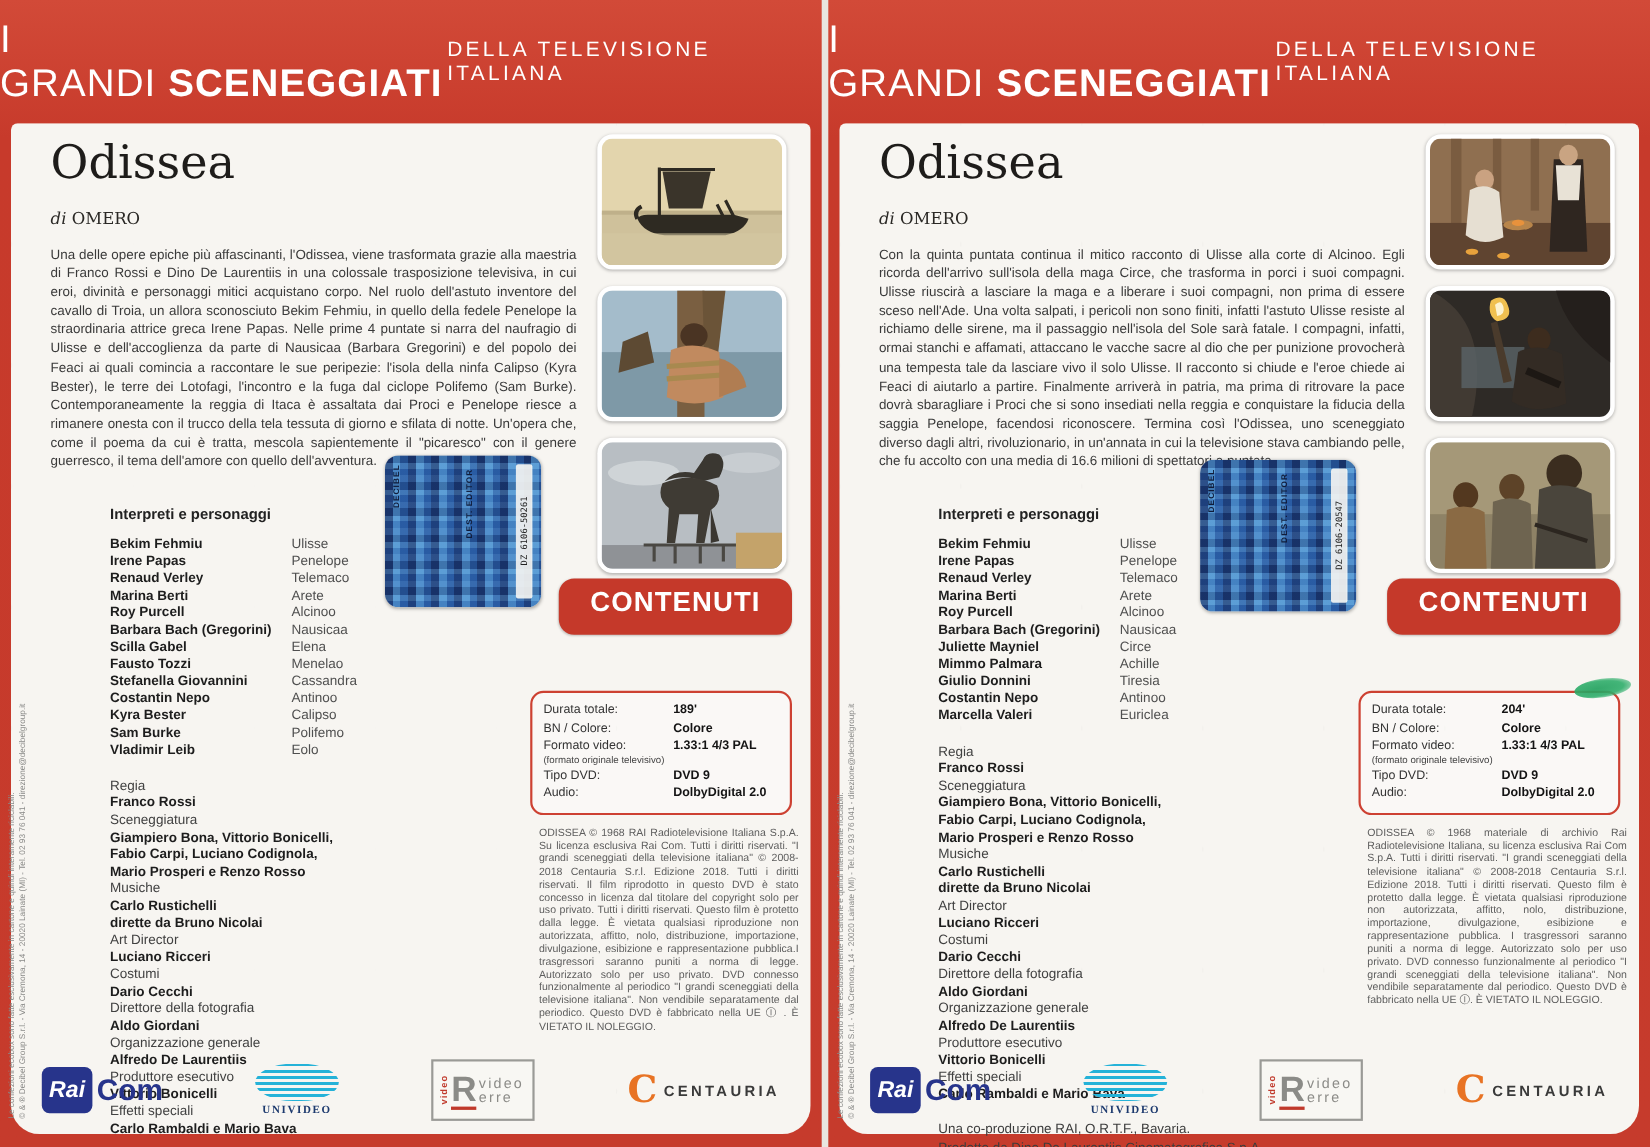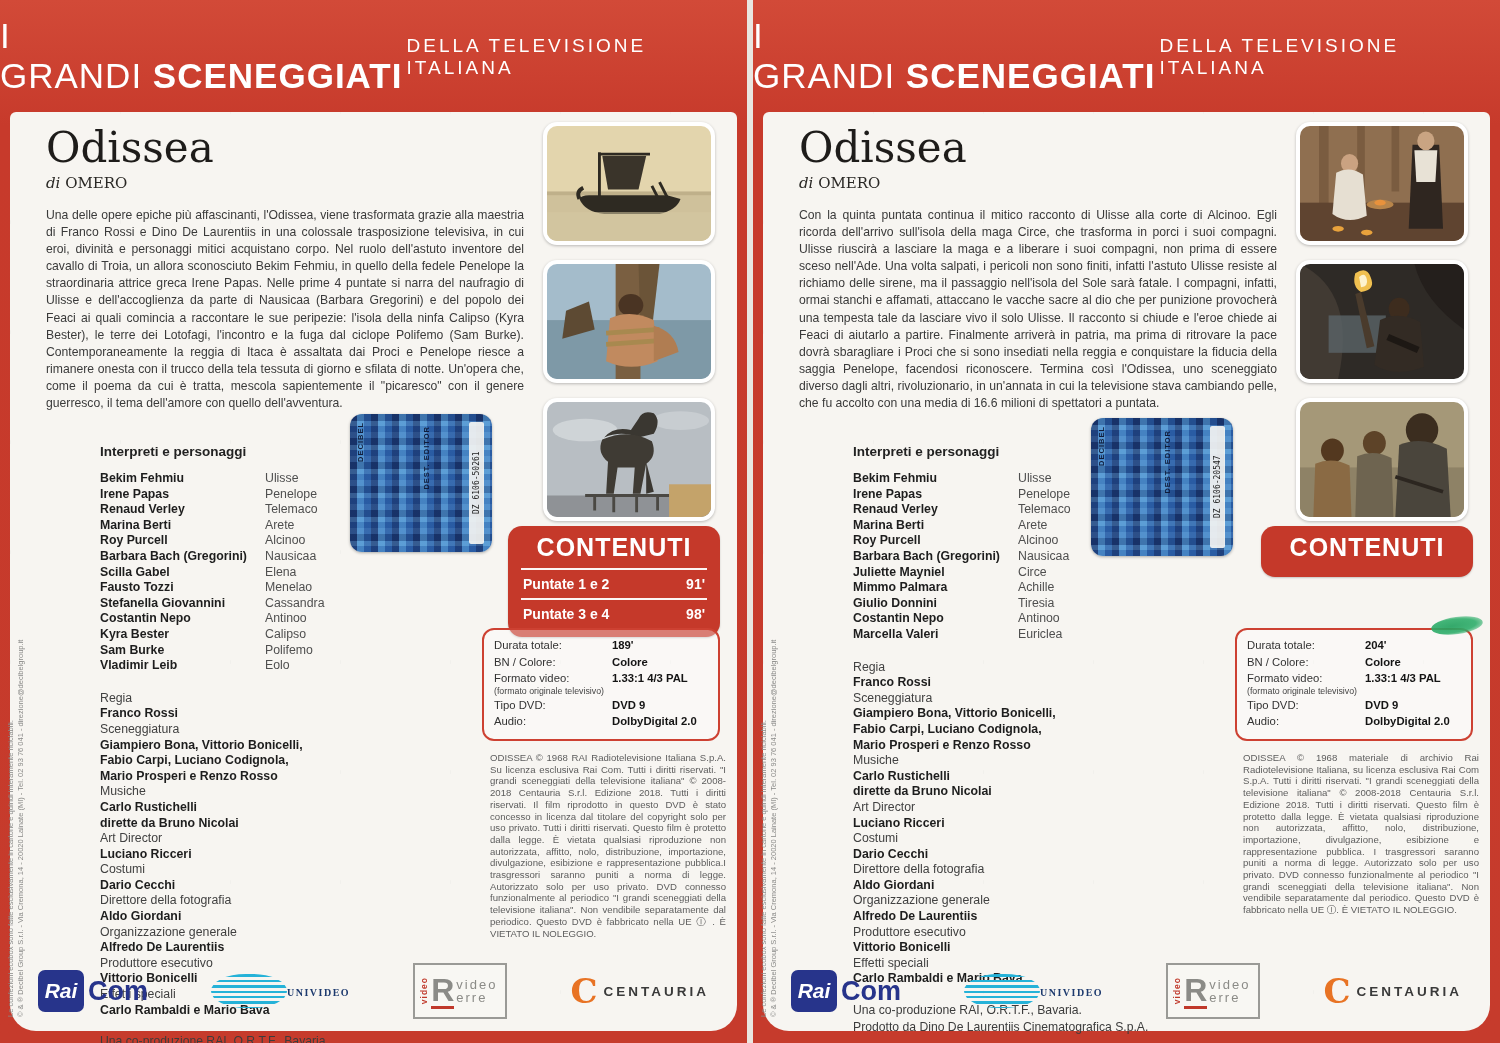--- a/index.html
+++ b/index.html
@@ -20,21 +20,21 @@
            background-image:
              linear-gradient(115deg, rgba(140,140,140,.05) 1px, transparent 1.5px),
              linear-gradient(62deg, rgba(140,140,140,.05) 1px, transparent 1.5px);
            background-size:110px 110px; }
   
   .spine { position:absolute; left:16px; bottom:14px; transform:rotate(-90deg); transform-origin:left bottom;
            width:560px; color:#8a8a88; font-size:7.5px; line-height:10px; white-space:nowrap; }
   
   .content { position:absolute; left:36px; top:14px; width:478px; }
   .title { font-family:"DejaVu Serif", serif; font-size:42px; color:#1e1c1a; line-height:1.05; }
-  .byline { font-family:"DejaVu Serif", serif; font-size:15px; color:#2a2825; margin-top:4px; }
+  .byline { font-family:"DejaVu Serif", serif; font-size:15px; color:#2a2825; margin-top:20px; }
   .byline .di { font-style:italic; }
   .desc { margin-top:15px; font-size:12.2px; line-height:1.40; color:#3a3a3a; text-align:justify; }
   .castblock { margin-left:54px; margin-top:32px; width:300px; }
   .cast-h { font-size:13.5px; font-weight:700; color:#222; margin-bottom:12px; }
   .crow { display:flex; height:15.6px; font-size:12.3px; align-items:baseline; }
   .crow .a { width:165px; font-weight:700; color:#1d1d1d; }
   .crow .r { color:#4f4f4f; }
   .crewblock { margin-top:17px; }
   .krow { display:flex; font-size:12.3px; line-height:15.6px; align-items:flex-start;flex-direction:column; }
   .krow .kl { width:165px; color:#414141; flex:none; }
@@ -80,21 +80,21 @@
   .legal { position:absolute; left:480px; top:640px; width:236px; font-size:9.6px; line-height:11.7px;
            color:#5d5d5d; text-align:justify; }
   
   .logos { position:absolute; left:28px; right:28px; bottom:8px; height:64px;
            display:flex; align-items:center; justify-content:space-between; }
   .logo { display:flex; align-items:center; }
   .raicom .box { width:46px; height:42px; background:#27348b; border-radius:7px; color:#fff;
                  font-weight:700; font-style:italic; font-size:21px; display:flex; align-items:center;
                  justify-content:center; }
   .raicom .com { font-size:27px; font-weight:700; color:#27348b; margin-left:4px; }
-  .univideo { flex-direction:row; }
+  .univideo { flex-direction:column; }
   .univideo .globe { width:76px; height:34px; border-radius:50% / 55%;
                      background:repeating-linear-gradient(180deg, #25b2d8 0 2.5px, transparent 2.5px 5.5px); }
   .univideo .ulab { font-family:"Liberation Serif", serif; font-size:10px; font-weight:700;
                     color:#1d3a6e; letter-spacing:1.5px; margin-top:3px; }
   .videorerre { border:2px solid #9a9a96; background:#f8f7f3; padding:4px 8px 4px 4px; height:56px; }
   .videorerre .vvert { writing-mode:vertical-rl; transform:rotate(180deg); color:#c0392b;
                        font-size:8.5px; font-weight:700; letter-spacing:1px; margin-right:2px; }
   .videorerre .bigR { font-size:32px; font-weight:700; color:#8b8b87; line-height:1;
                       border-bottom:3px solid #c0392b; }
   .videorerre .vcol { display:flex; flex-direction:column; color:#8b8b87; font-size:13px;
@@ -297,31 +297,20 @@
       </div>
 
       <div class="sticker" style="left:340px; top:302px;">
         <span class="vtxt t1">DECIBEL</span>
         <span class="vtxt t2">DEST. EDITOR</span>
         <span class="serial">DZ 6106-50261</span>
       </div>
 
       <div class="contenuti">
         <div class="ct">CONTENUTI</div>
-        <div>
-  <div class="c-row">
-    <span>Puntate 1 e 2</span>
-    <span>91'</span>
-  </div>
-
-  <div class="c-row">
-    <span>Puntate 3 e 4</span>
-    <span>98'</span>
-  </div>
-</div>
       </div>
 
       <div class="specs">
   <div class="s-row">
     <span class="sl"><span>Durata totale:</span>
       
     </span>
     <span class="sv">189'</span>
   </div>
 

